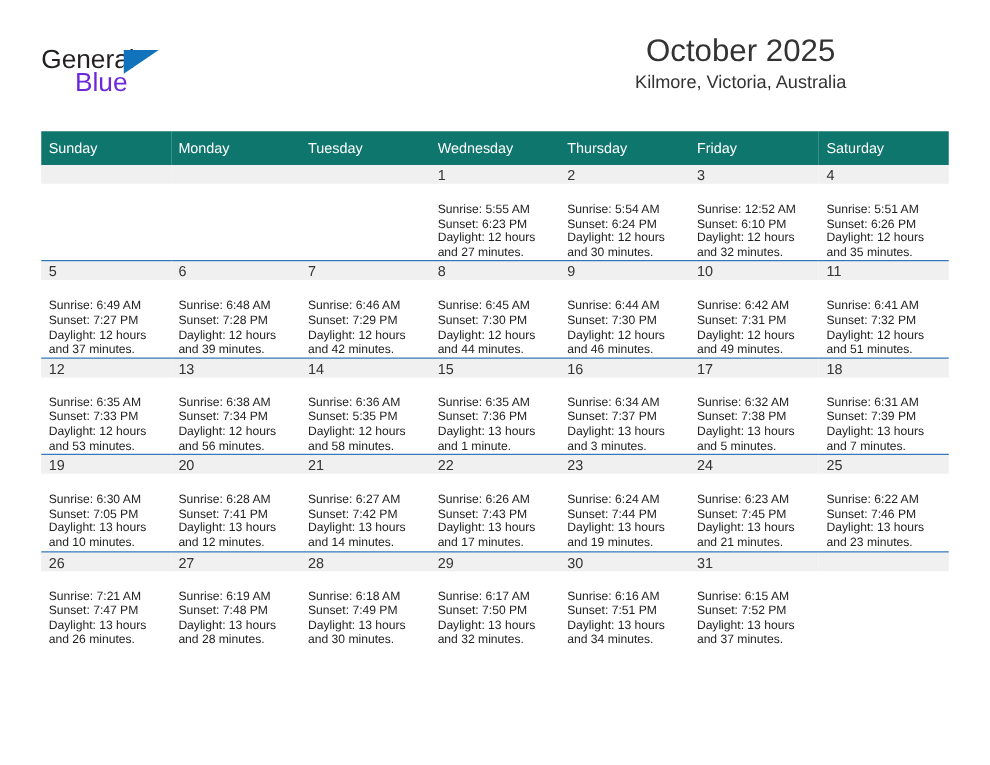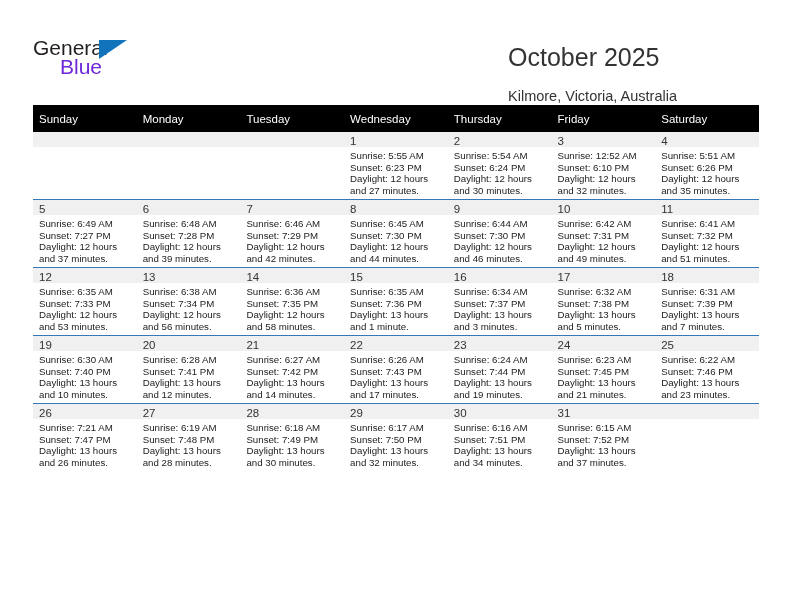--- a/index.html
+++ b/index.html
@@ -63,48 +63,48 @@
     top: 4px;
     width: 0;
     height: 0;
     border-left: 28px solid #1273bd;
     border-bottom: 19px solid transparent;
   }
 
   .title-block {
     position: absolute;
     right: 35px;
-    top: 42px;
-    text-align: left;
+    top: 26px;
+    text-align: center;
   }
   .cal-title {
     font-size: 25px;
     color: #333333;
     line-height: 30px;
     white-space: nowrap;
   }
   .cal-subtitle {
     font-size: 14.5px;
     color: #333333;
     line-height: 20px;
-    margin-top: 14px;
+    margin-top: 0;
     white-space: nowrap;
   }
 
   
   .calendar {
     position: absolute;
     left: 33px;
     top: 105px;
     width: 726px;
     border-collapse: collapse;
     table-layout: fixed;
   }
   .calendar th {
-    background: #000000;
+    background: #0f766e;
     color: #ffffff;
     font-weight: normal;
     font-size: 11.5px;
     text-align: left;
     padding: 5px 0 5px 6px;
     height: 17px;
     vertical-align: middle;
     border: 0;
   }
   .calendar td {
@@ -129,20 +129,21 @@
     box-sizing: border-box;
   }
   .daynum-band.empty {
     color: transparent;
   }
   .cell-body {
     padding: 3px 5px 0 6px;
     font-size: 9.7px;
     line-height: 11.6px;
     color: #222222;
+    margin-top: 12px;
   }
   .cell-body div {
     white-space: nowrap;
   }
   .cell-body .daylight-line {
     white-space: normal;
   }
   td.blank .cell-body { visibility: hidden; }
 </style>
 </head>
@@ -324,21 +325,21 @@
               <div>Sunrise: 6:38 AM</div>
               <div>Sunset: 7:34 PM</div>
               <div class="daylight-line">Daylight: 12 hours</div>
               <div class="daylight-line">and 56 minutes.</div>
             </div>
           </td>
           <td>
             <div class="daynum-band">14</div>
             <div class="cell-body">
               <div>Sunrise: 6:36 AM</div>
-              <div>Sunset: 7:35 PM</div>
+              <div>Sunset: 5:35 PM</div>
               <div class="daylight-line">Daylight: 12 hours</div>
               <div class="daylight-line">and 58 minutes.</div>
             </div>
           </td>
           <td>
             <div class="daynum-band">15</div>
             <div class="cell-body">
               <div>Sunrise: 6:35 AM</div>
               <div>Sunset: 7:36 PM</div>
               <div class="daylight-line">Daylight: 13 hours</div>
@@ -371,21 +372,21 @@
               <div class="daylight-line">Daylight: 13 hours</div>
               <div class="daylight-line">and 7 minutes.</div>
             </div>
           </td>
         </tr>
         <tr class="week-row">
           <td>
             <div class="daynum-band">19</div>
             <div class="cell-body">
               <div>Sunrise: 6:30 AM</div>
-              <div>Sunset: 7:40 PM</div>
+              <div>Sunset: 7:05 PM</div>
               <div class="daylight-line">Daylight: 13 hours</div>
               <div class="daylight-line">and 10 minutes.</div>
             </div>
           </td>
           <td>
             <div class="daynum-band">20</div>
             <div class="cell-body">
               <div>Sunrise: 6:28 AM</div>
               <div>Sunset: 7:41 PM</div>
               <div class="daylight-line">Daylight: 13 hours</div>

